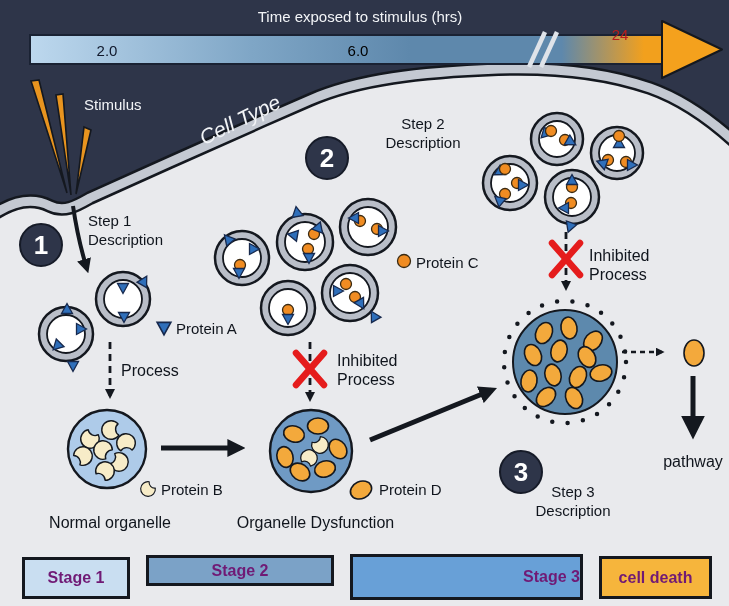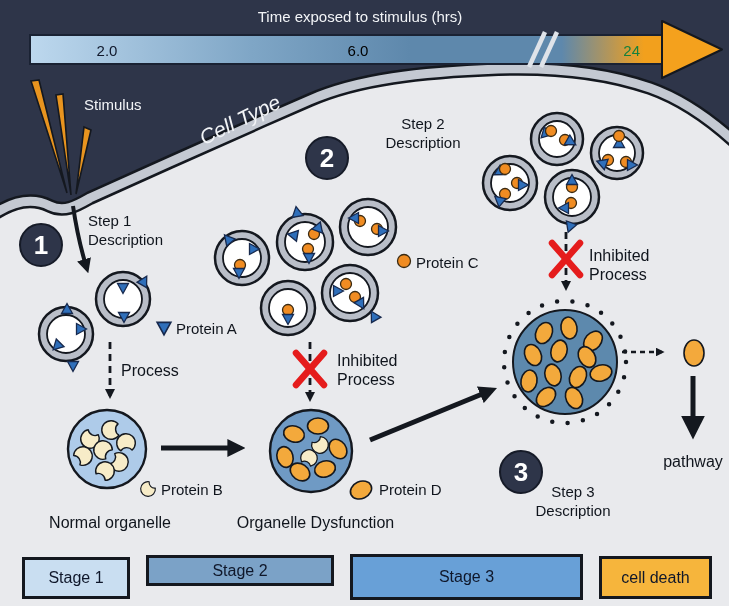--- a/index.html
+++ b/index.html
@@ -12,21 +12,21 @@
   .center{text-align:center;}
   .fs15{font-size:15px;line-height:19px;}
   .fs16{font-size:16px;line-height:20px;}
   .numcircle{position:absolute;width:44px;height:44px;border-radius:50%;
     background:#2e3549;border:2px solid #161b28;box-sizing:border-box;
     display:flex;align-items:center;justify-content:center;
     color:#fff;font-weight:bold;font-size:26px;}
   .celltype{font-style:italic;font-size:21px;transform:rotate(-26deg);transform-origin:50% 50%;}
   .legendbox{position:absolute;border:3px solid #14181f;box-sizing:border-box;
     display:flex;align-items:center;justify-content:center;
-    font-weight:normal;font-size:16px;color:#0f172a;}
+    font-weight:bold;font-size:16px;color:#701a75;}
   
   .ves-outer{fill:#b9bec8;stroke:#14181f;stroke-width:2.5;}
   .ves-inner{fill:#ffffff;stroke:#14181f;stroke-width:1.8;}
   .tri{fill:#2f6fba;stroke:#17294d;stroke-width:1.3;}
   .dot{fill:#f08c22;stroke:#3a2a12;stroke-width:1.3;}
   .oval{fill:#f3a93c;stroke:#14181f;stroke-width:1.6;}
   .cres{fill:#f7ecc8;stroke:#14181f;stroke-width:1.5;stroke-linejoin:round;}
 </style>
 </head>
 <body>
@@ -229,21 +229,21 @@
         <path d="M4.8,-8.6 A9.8,9.8 0 1 0 9.6,2.2 A7.3,7.3 0 0 1 4.8,-8.6 Z" class="cres" transform="translate(148,489) rotate(-20) scale(0.75)"></path>
         <circle r="6.5" class="dot" transform="translate(404,261)"></circle>
         <ellipse rx="11" ry="8.5" class="oval" transform="translate(361,490) rotate(-25)"></ellipse>
         <ellipse rx="10" ry="13" class="oval" transform="translate(694,353)"></ellipse>
       </g>
   </svg>
 
   <div class="txt white fs15 center" style="left:170px;top:7px;width:380px;">Time exposed to stimulus (hrs)</div>
   <div class="txt bold fs15 center" style="left:87px;top:41px;width:40px;color:#10182b;">2.0</div>
   <div class="txt bold fs15 center" style="left:338px;top:41px;width:40px;color:#000000;">6.0</div>
-  <div class="txt bold fs15 center" style="left:600px;top:41px;width:40px;color:#15803d;text-align:right;">24</div>
+  <div class="txt bold fs15 center" style="left:600px;top:25px;width:40px;color:#b91c1c;">24</div>
 
   <div class="txt bold fs15 white" style="left:84px;top:95px;text-align:right;">Stimulus</div>
   <div class="txt white celltype center" style="left:180px;top:108px;width:120px;">Cell Type</div>
 
   <div class="numcircle" style="left:19px;top:223px;">1</div>
   <div class="numcircle" style="left:305px;top:136px;">2</div>
   <div class="numcircle" style="left:499px;top:450px;">3</div>
 
   <div class="txt bold fs15" style="left:88px;top:211px;">
     <div>Step 1</div>
@@ -276,20 +276,20 @@
   <div class="txt fs16 center" style="left:213px;top:513px;width:205px;">Organelle Dysfunction</div>
   <div class="txt fs16 center" style="left:30px;top:513px;width:160px;">Normal organelle</div>
   <div class="txt fs16 center" style="left:653px;top:452px;width:80px;">pathway</div>
 
   <div class="legendbox" style="left: 22px; top: 557px; width: 108px; height: 42px; background: rgb(201, 222, 241);">
     <span>Stage 1</span>
   </div>
   <div class="legendbox" style="left: 146px; top: 555px; width: 188px; height: 31px; background: rgb(123, 162, 199);">
     <span>Stage 2</span>
   </div>
-  <div class="legendbox" style="left: 350px; top: 554px; width: 233px; height: 46px; background: rgb(104, 160, 215);">
+  <div class="legendbox" style="left: 350px; top: 554px; width: 233px; height: 46px; background: rgb(104, 160, 215); justify-content: flex-end;">
     <span>Stage 3</span>
   </div>
   <div class="legendbox" style="left: 599px; top: 556px; width: 113px; height: 43px; background: rgb(246, 181, 60);">
     <span>cell death</span>
   </div>
 
 </div>
 
 </body></html>

